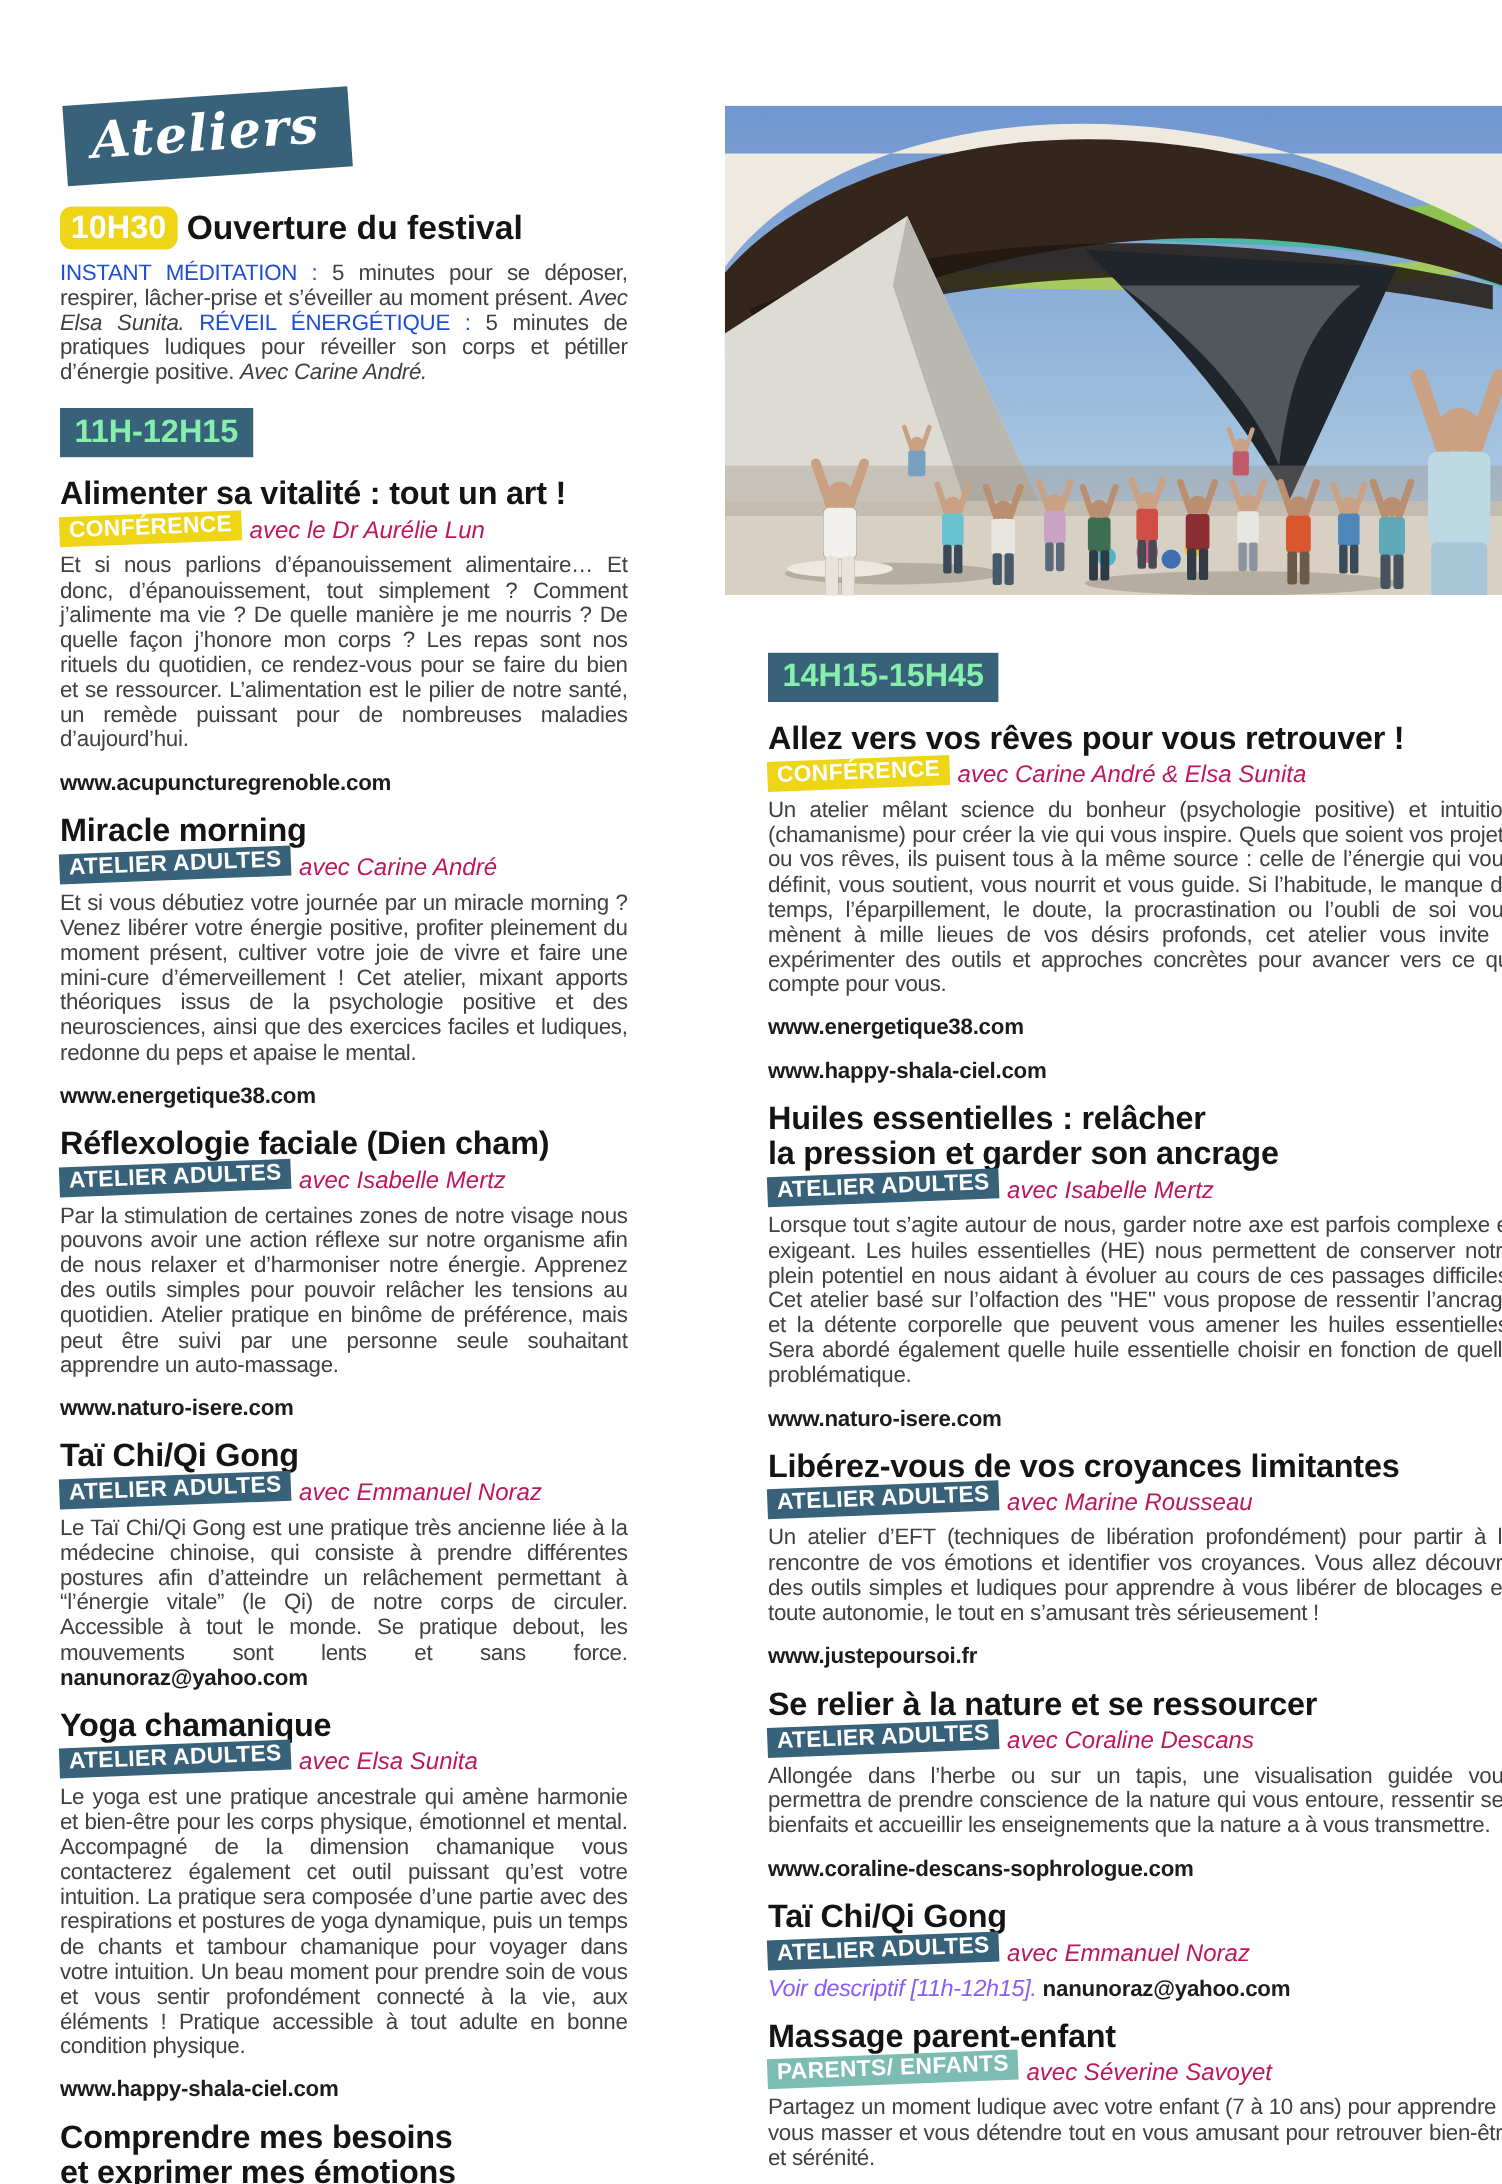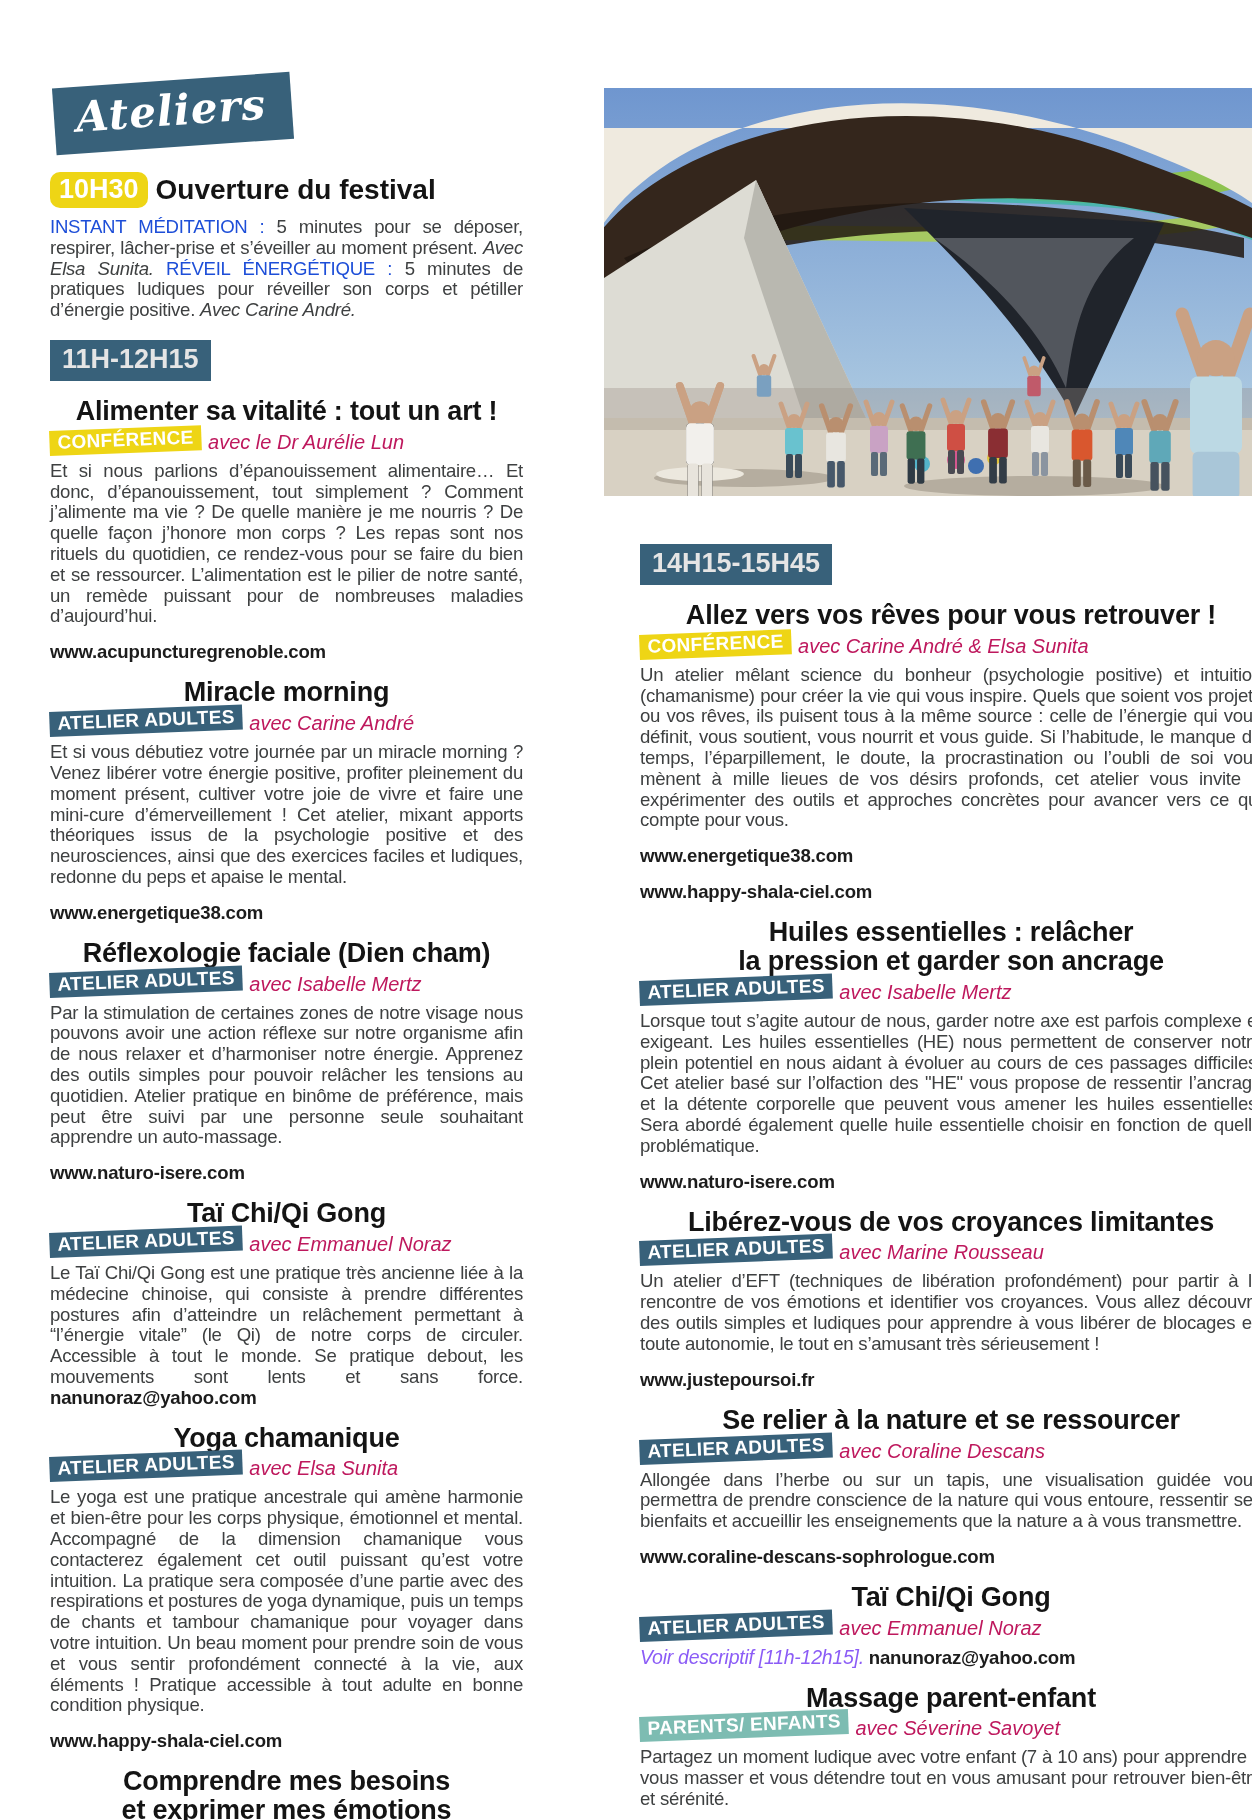--- a/index.html
+++ b/index.html
@@ -10,33 +10,33 @@
   .col-right{position:absolute;left:640px;top:540px;width:622px;}
   .photo-wrap{position:absolute;left:604px;top:88px;width:648px;height:408px;overflow:hidden;}
   
   .logo{display:inline-block;background:#38617a;color:#fff;transform:rotate(-4deg);
         padding:6px 26px 12px 22px;margin:6px 0 26px 4px;
         font-family:"DejaVu Serif",serif;font-style:italic;font-weight:bold;
         font-size:42px;letter-spacing:1px;}
   
   .time-badge{display:inline-block;background:#eed515;color:#fff;font-weight:bold;
         font-size:27px;padding:2px 9px 3px;margin-right:8px;vertical-align:baseline;border-radius:10px;}
-  .slot-badge{display:inline-block;background:#38617a;color:#e5e5e5;font-weight:bold;
+  .slot-badge{display:inline-block;background:#38617a;color:#86efac;font-weight:bold;
         font-size:27px;padding:4px 12px 6px;margin:4px 0 16px;}
   .tag{display:inline-block;color:#fff;font-weight:bold;font-size:19px;letter-spacing:.3px;
         padding:1px 8px 2px;transform:rotate(-2.2deg);transform-origin:left bottom;margin-right:6px;}
   .tag.conference{background:#eed515;}
   .tag.adults{background:#38617a;}
   .tag.parents{background:#7dbcb2;}
   
   .h-open{font-size:28px;font-weight:bold;color:#141414;margin:0 0 8px;}
   .h-open .time-badge{position:relative;top:-1px;}
   .section{margin:0 0 15px;}
   .w-title{font-size:27px;line-height:1.07;font-weight:bold;color:#141414;
-        margin:0 0 5px;white-space:pre-line;letter-spacing:-.2px;text-align:center;}
+        margin:0 0 5px;white-space:pre-line;letter-spacing:-.2px;}
   .meta{margin:0 0 5px;font-size:20px;}
   .meta .with{font-style:italic;color:#be185d;}
   .body{font-size:18.6px;line-height:20.8px;text-align:justify;margin:0;
         letter-spacing:-.25px;color:#3e4041;}
   .body .lbl{font-weight:normal;color:#1d4ed8;}
   .body .avec{font-style:italic;}
   .email{font-weight:bold;color:#1c1c1c;letter-spacing:-.2px;}
   .note{font-style:italic;font-size:19.5px;color:#8b5cf6;}
   .url{font-weight:bold;font-size:18.6px;color:#1c1c1c;margin-top:14px;letter-spacing:-.2px;}
   .opening-item{margin:0;}

